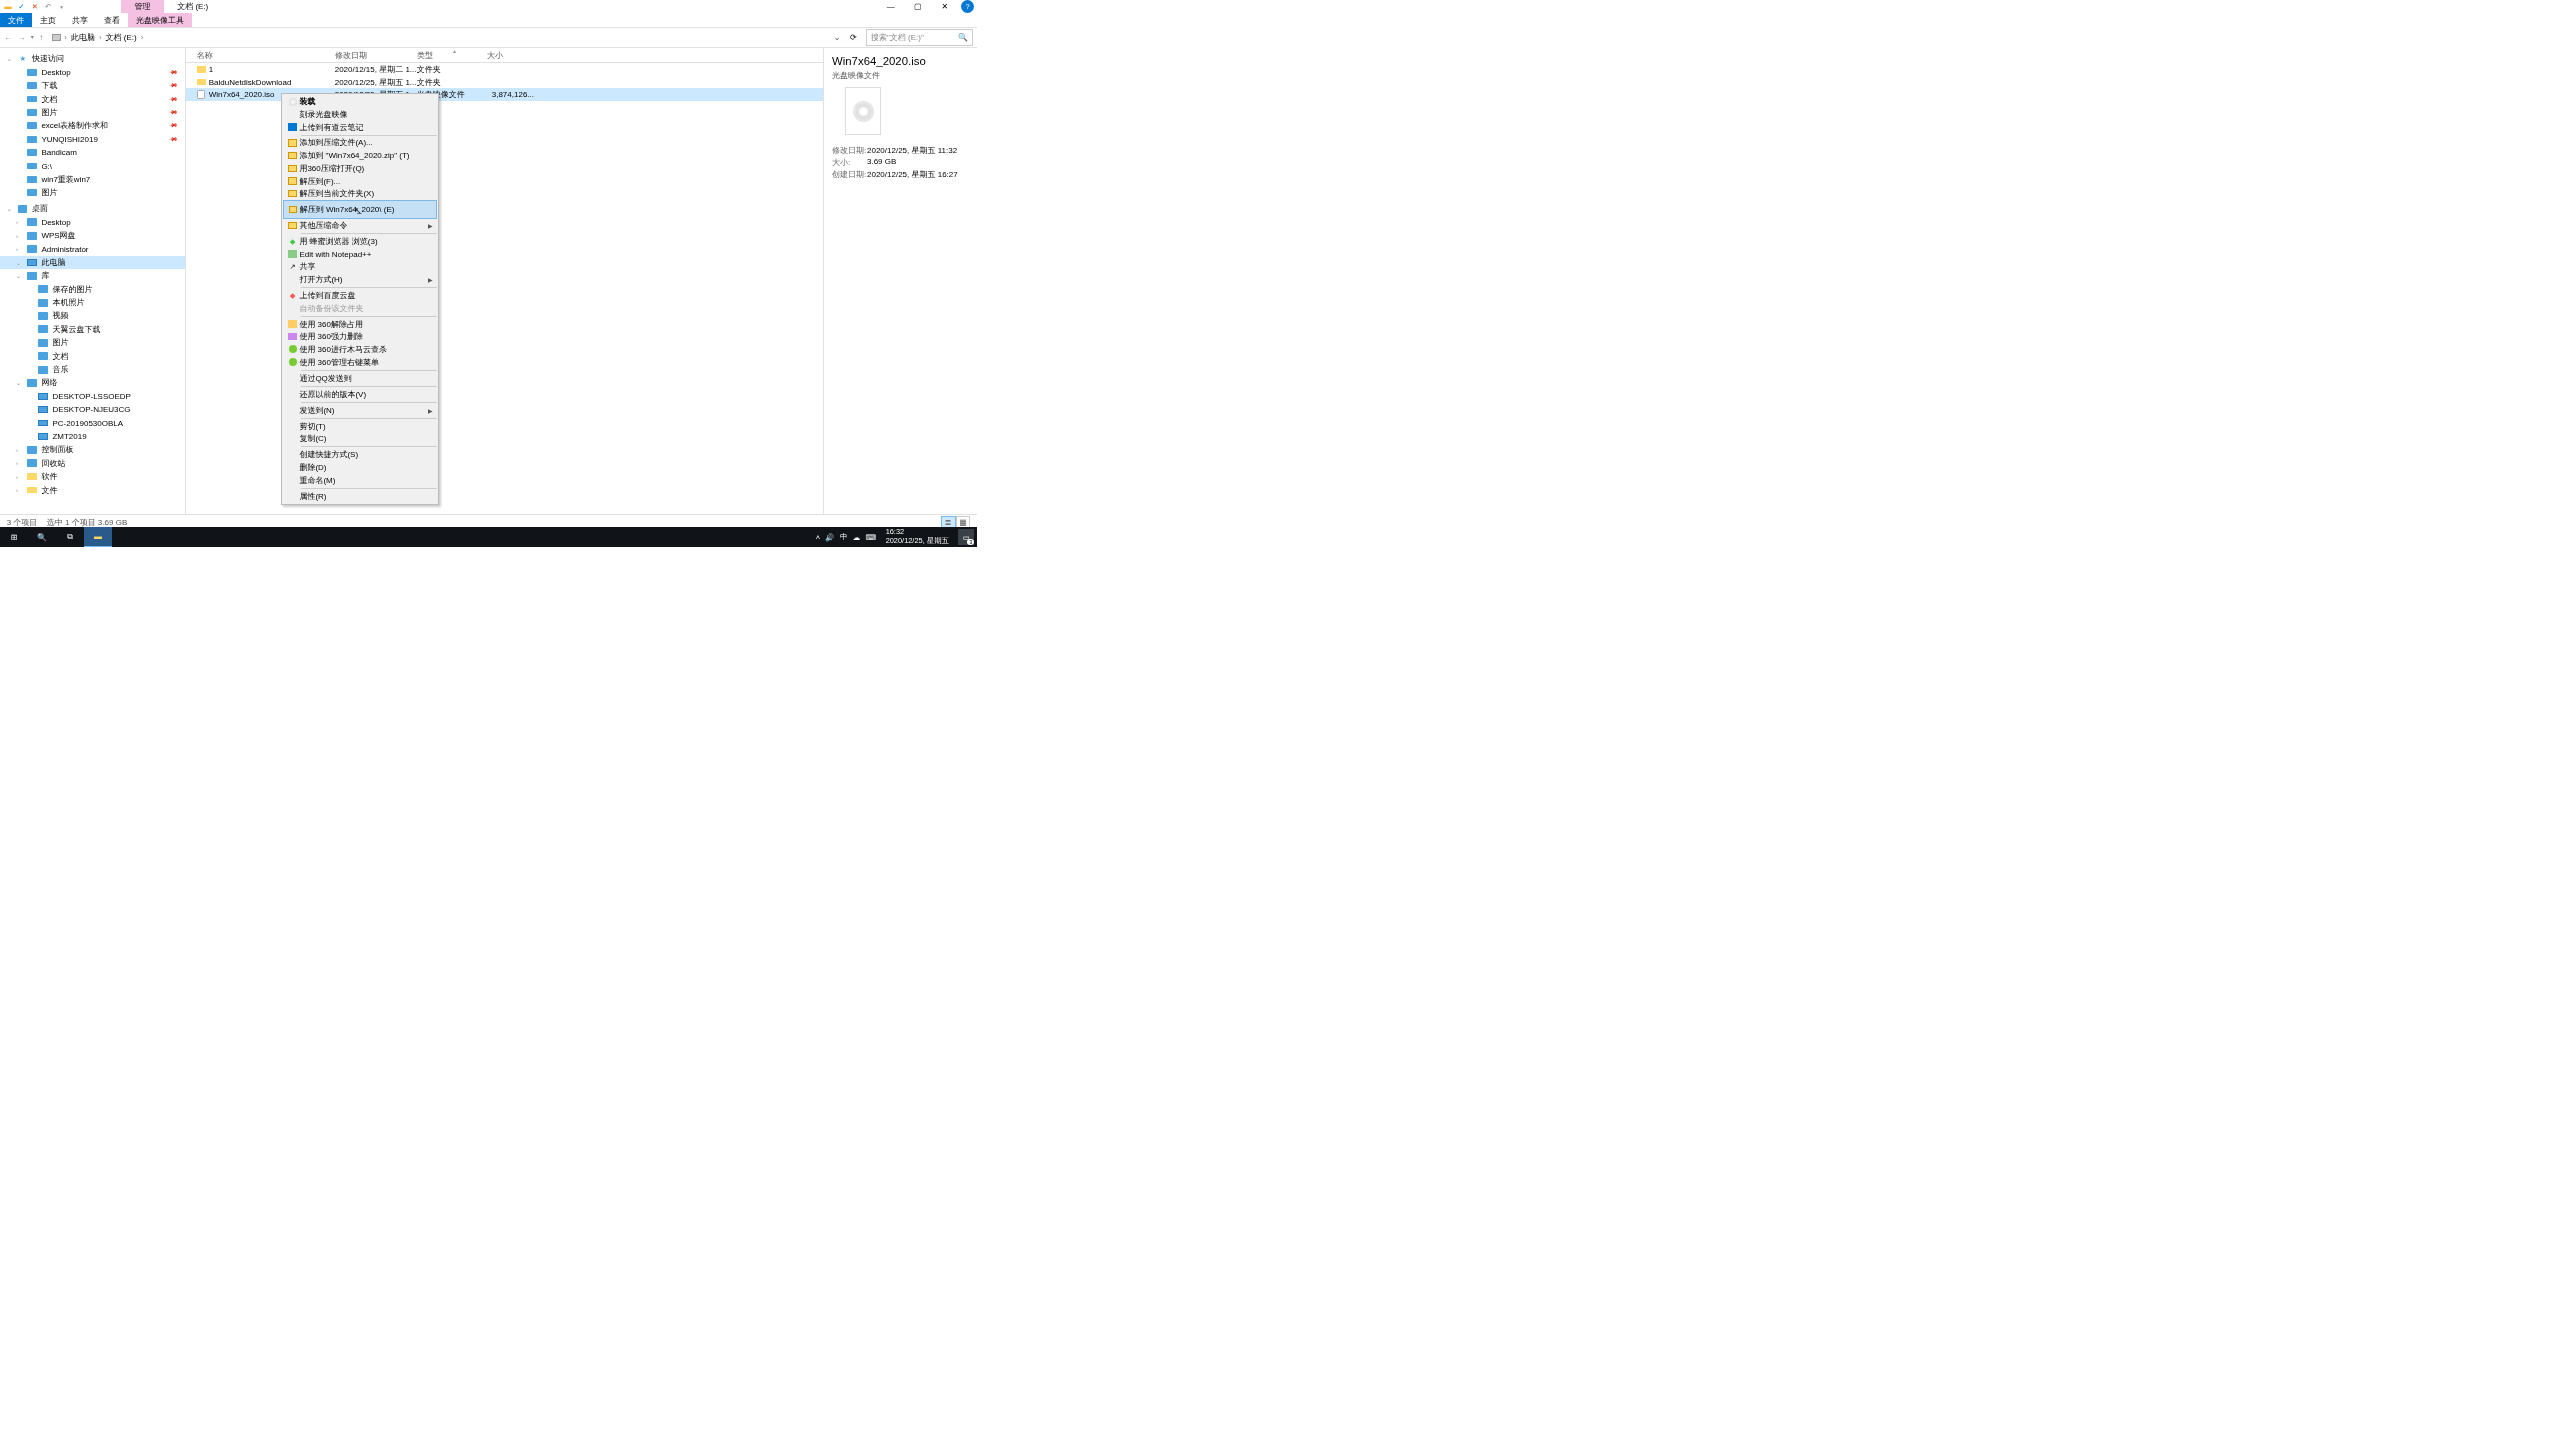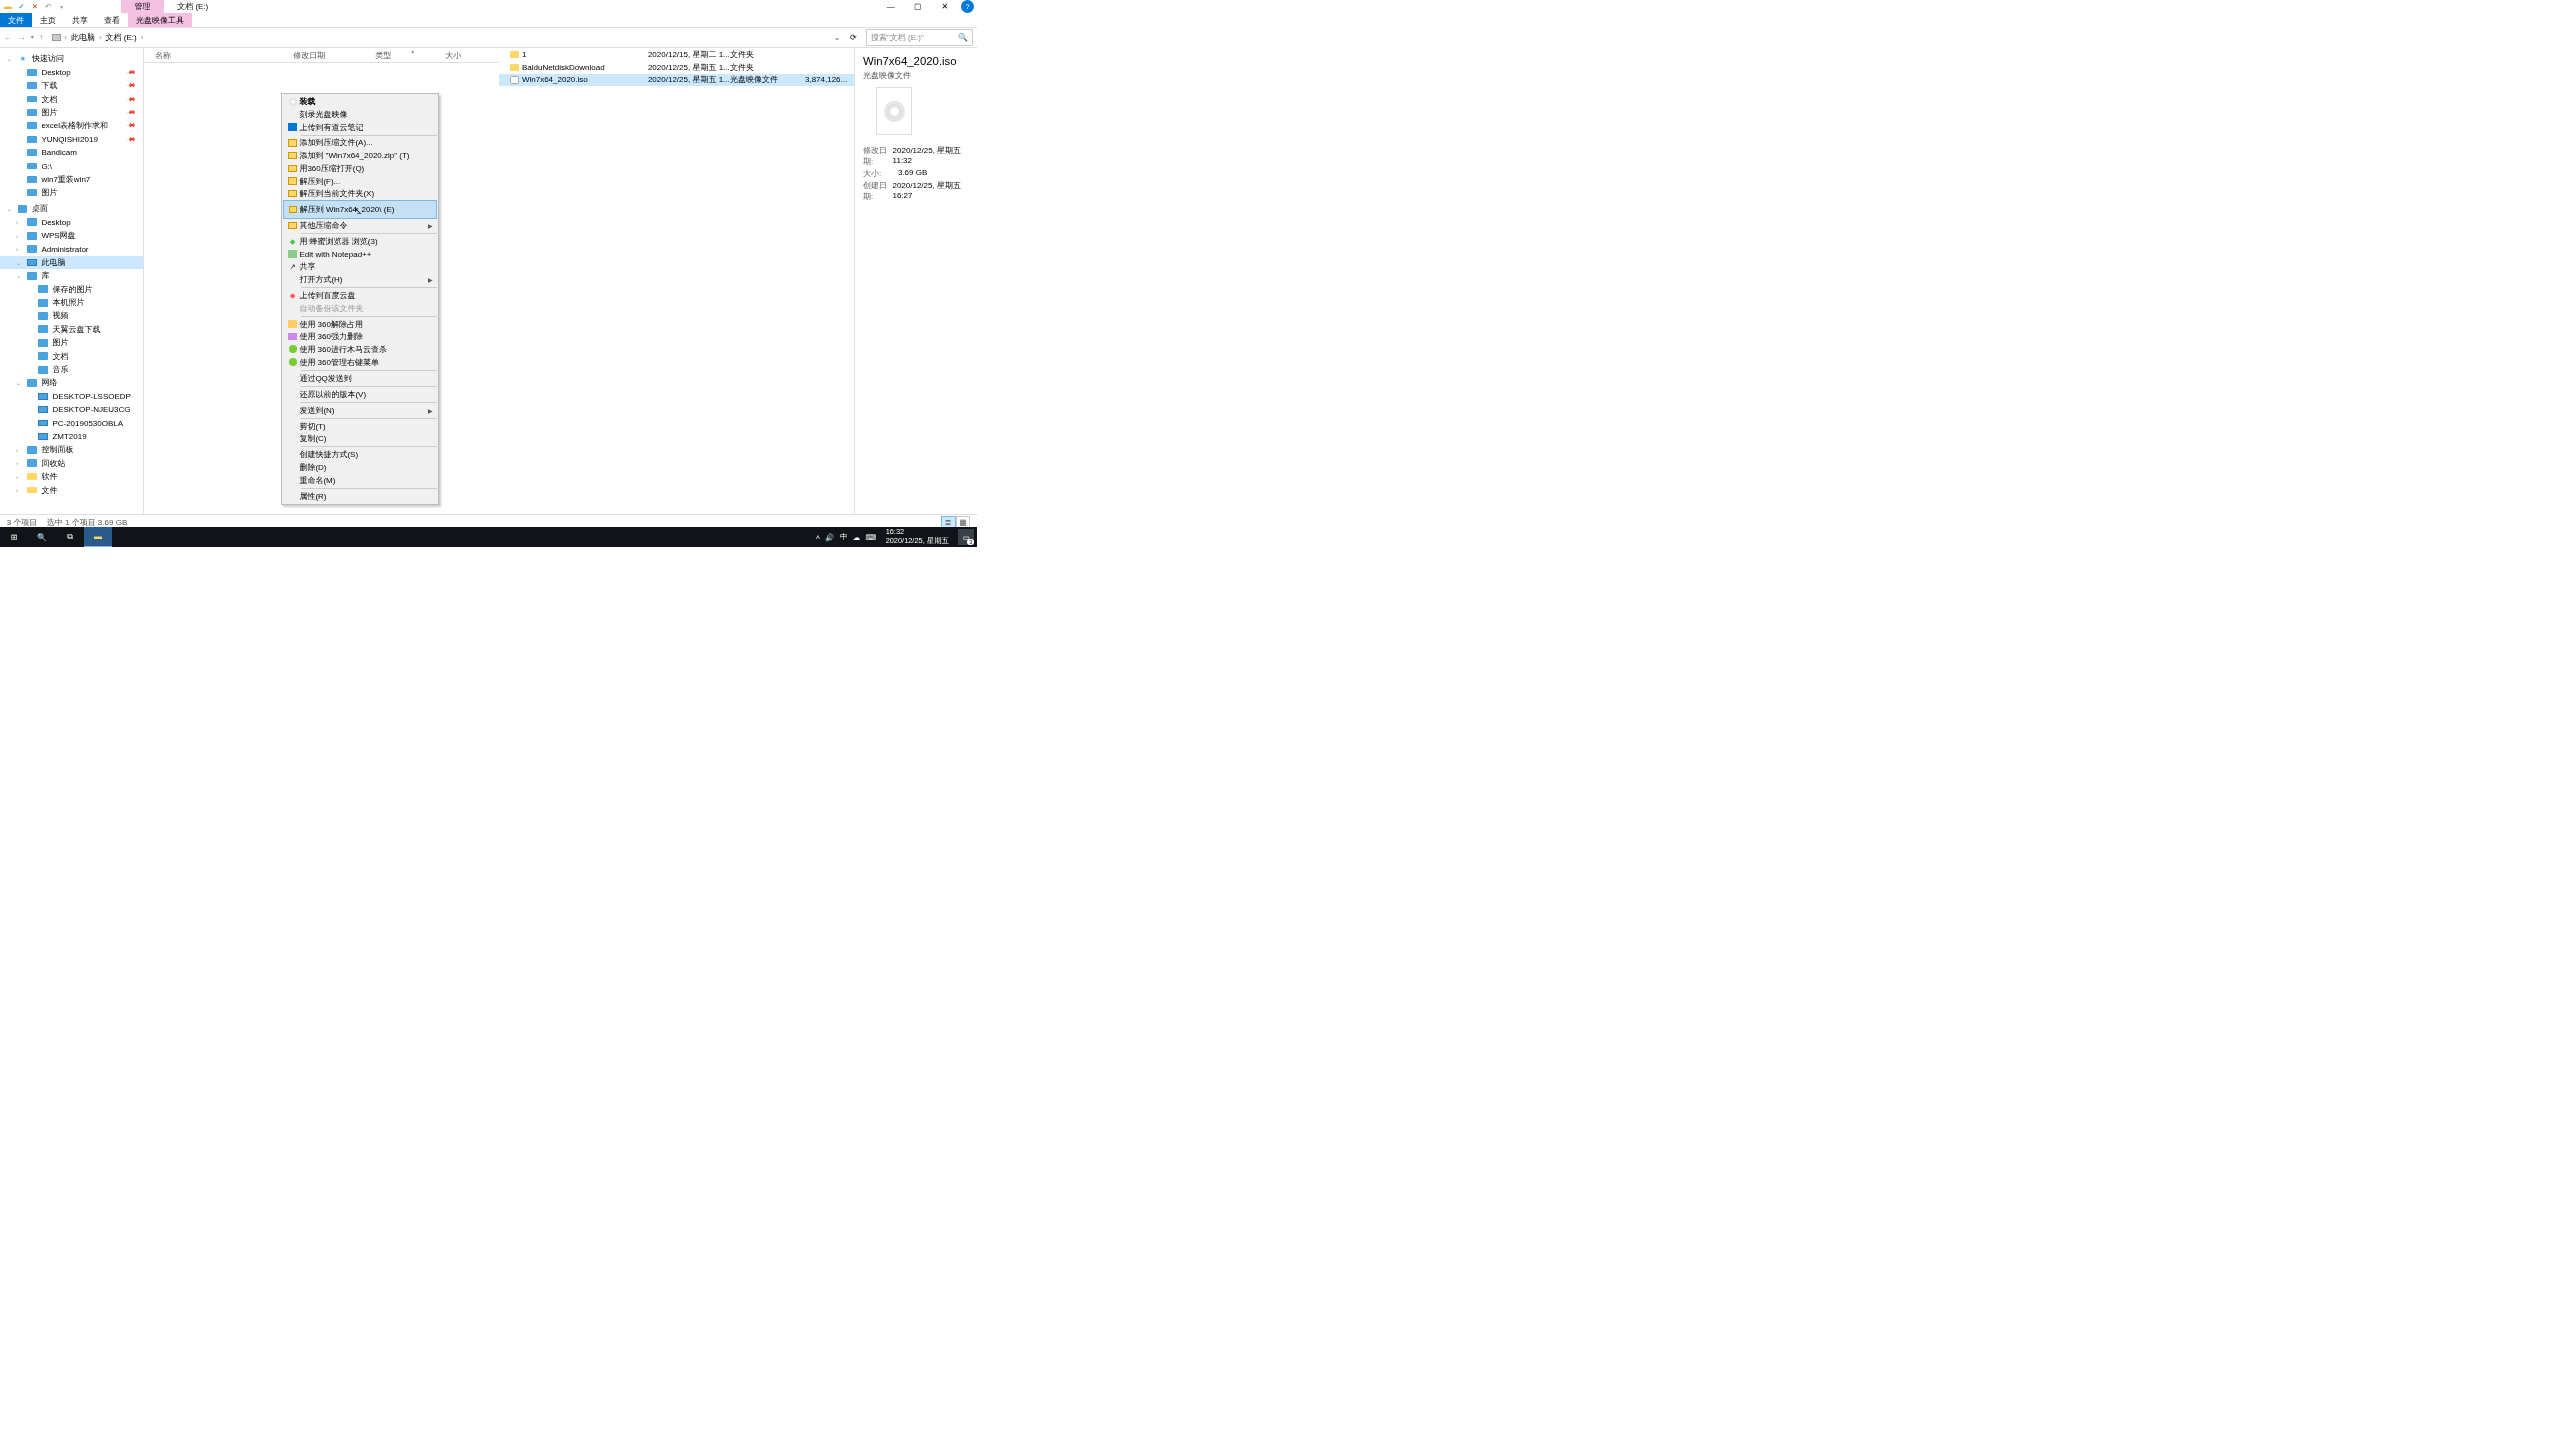--- a/index.html
+++ b/index.html
@@ -45,21 +45,21 @@
   .star { color: #4aa3df; }
   .folder-ico { background: #ffd766; width: 9.4px; height: 6.7px; border-radius: 0.7px; }
   .blue-ico { background: #4aa3df; width: 9.4px; height: 8px; border-radius: 0.7px; }
   .pc-ico { background: #4aa3df; width: 9.4px; height: 6.7px; border: 0.7px solid #2a7bbf; }
   .drive-ico { background: #ccc; width: 9.4px; height: 6.7px; border: 0.7px solid #999; }
   .pin { margin-left: auto; margin-right: 8px; color: #999; font-size: 6px; transform: rotate(45deg); }
   .chev { width: 6.7px; color: #888; font-size: 6px; }
   .tree-group { margin-bottom: 2.7px; }
   
   
-  .filelist { flex: 1; display: flex; flex-direction: row; position: relative; }
+  .filelist { flex: 1; display: flex; flex-direction: column; position: relative; }
   .cols { display: flex; border-bottom: 0.7px solid #e0e0e0; height: 14.8px; align-items: center; color: #555; font-size: 8px; }
   .col-name { width: 149px; padding-left: 10.7px; }
   .col-date { width: 82px; }
   .col-type { width: 70px; }
   .col-size { width: 54px; }
   .sort-ind { position: absolute; left: 267px; top: -1.3px; color: #999; font-size: 6px; }
   .file-row { display: flex; align-items: center; height: 12.7px; font-size: 8px; padding-left: 10.7px; }
   .file-row.selected { background: #cce8ff; }
   .fr-icon { width: 12px; display:flex; align-items:center; }
   .fr-name { width: 126px; white-space: nowrap; overflow: hidden; }

